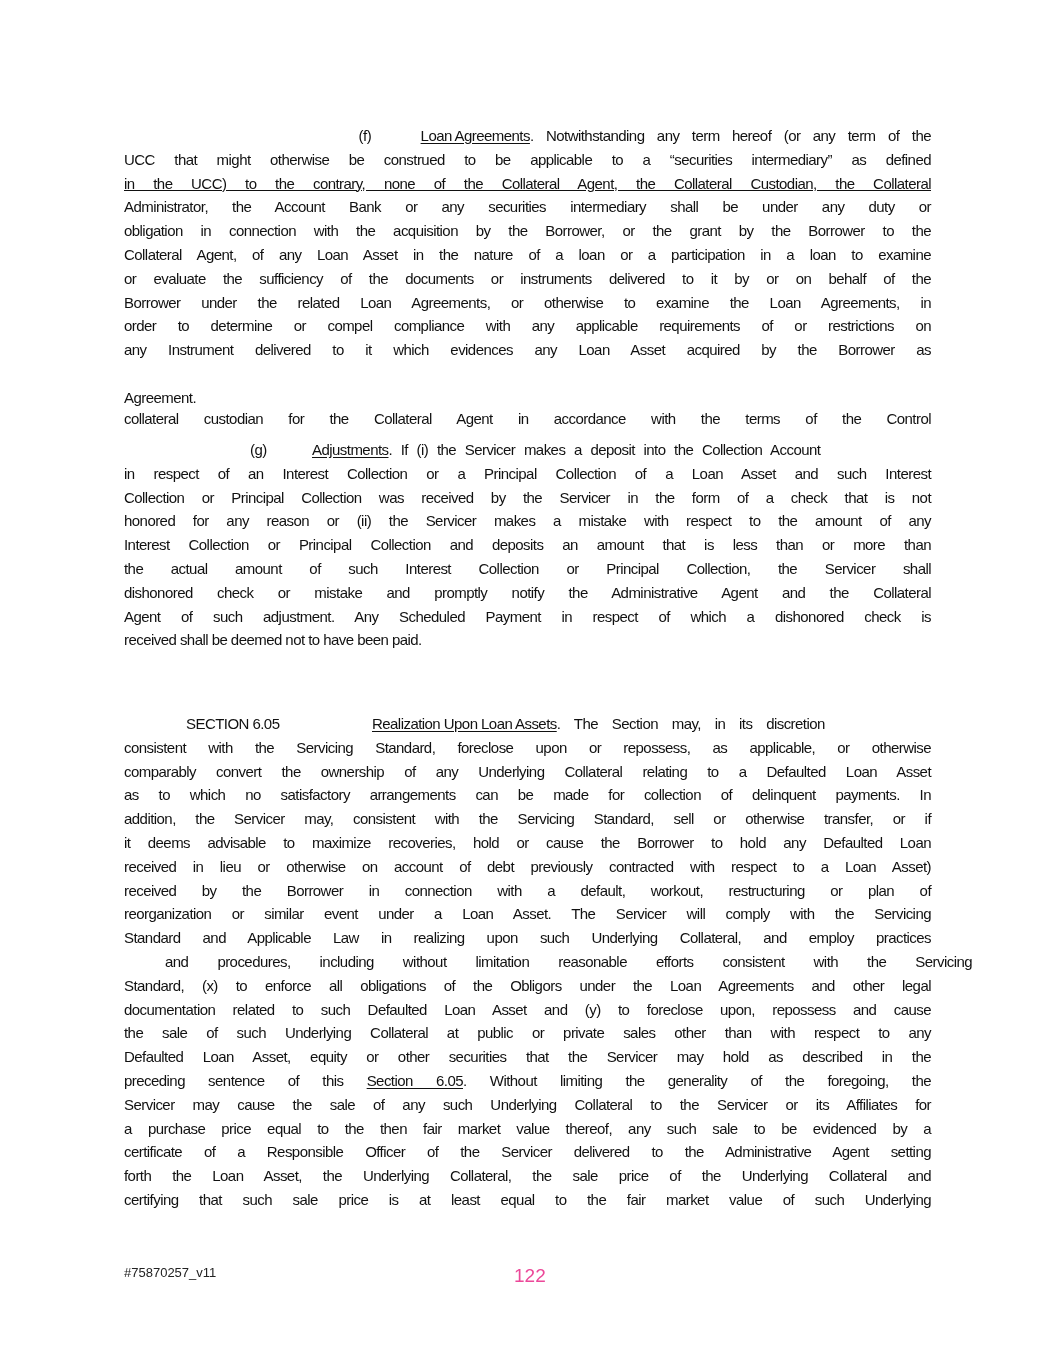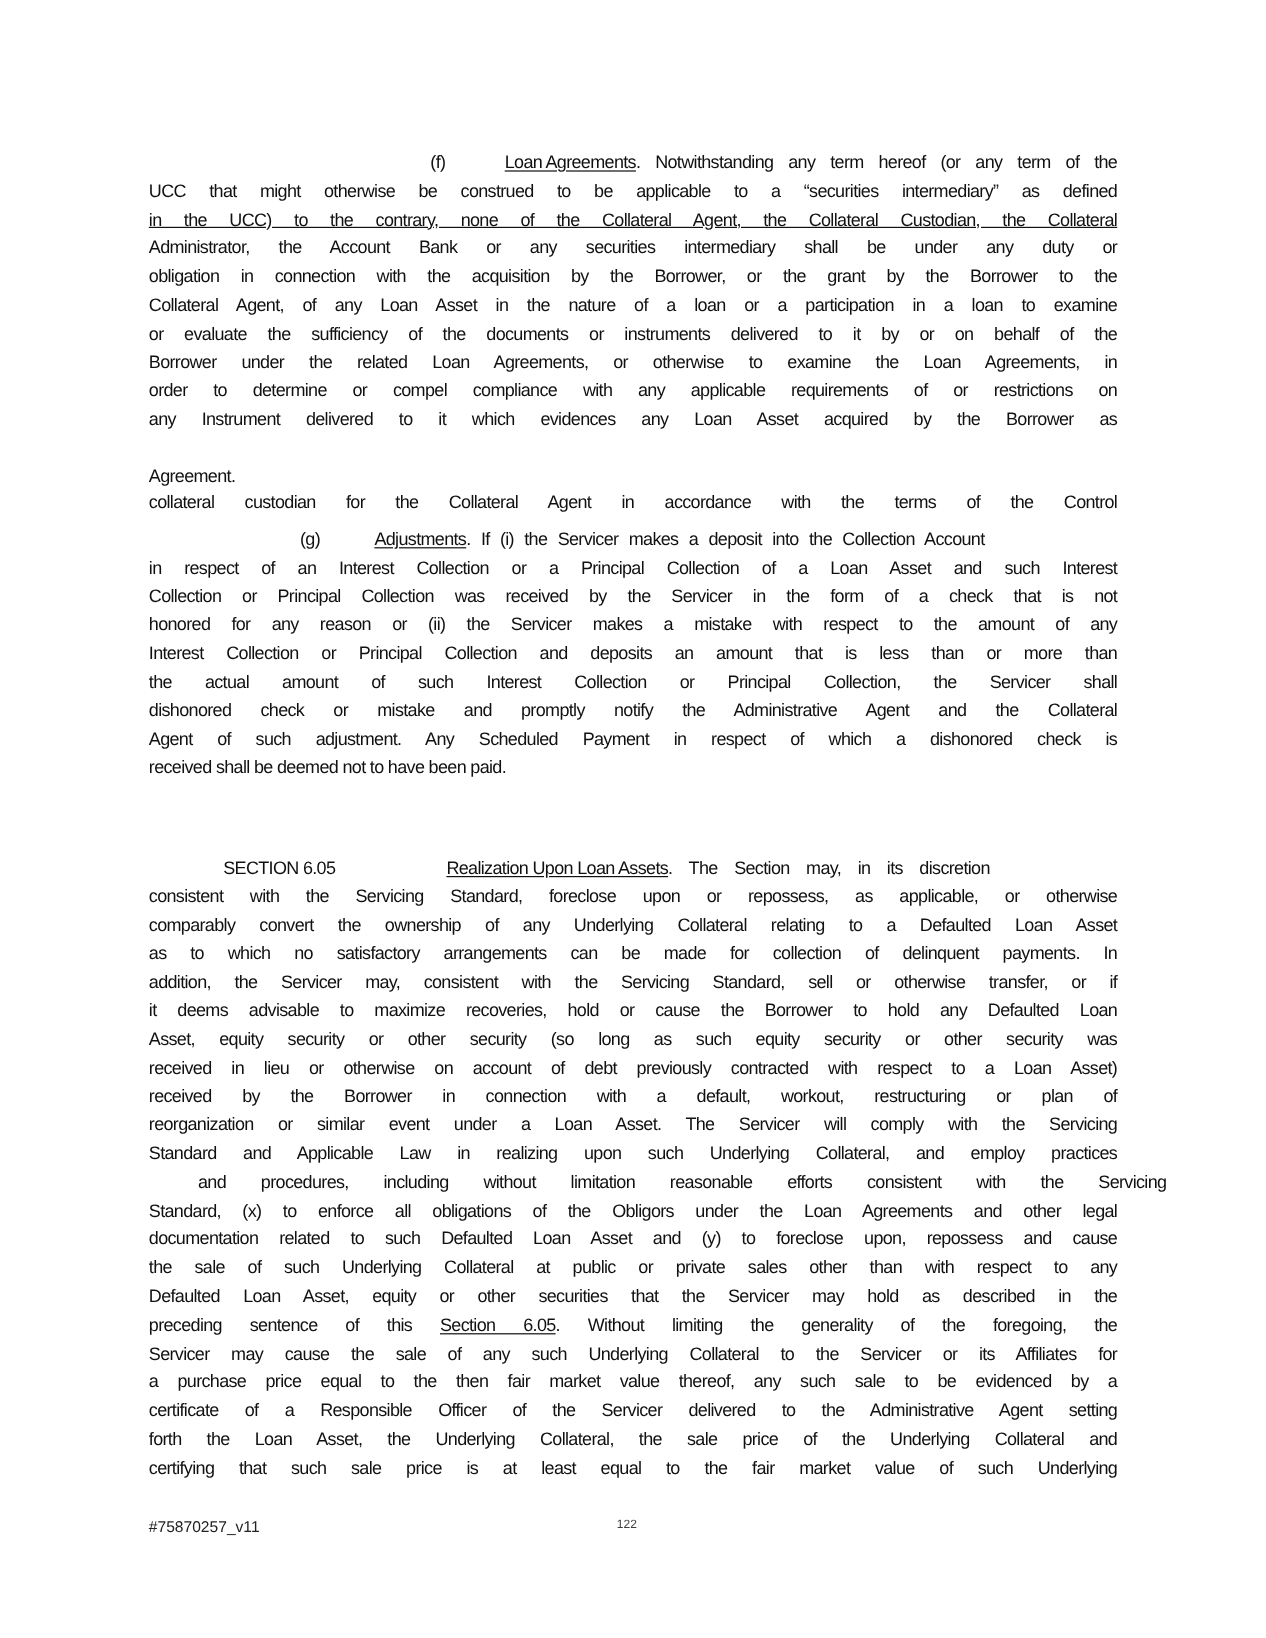--- a/index.html
+++ b/index.html
@@ -14,21 +14,21 @@
       text-align: justify; text-align-last: justify; white-space: nowrap;
       letter-spacing: -0.55px; word-spacing: 0px;
       transform-origin: left center;
     }
     .line.last { text-align-last: left; }
     .line-inner { display: inline-block; width: 100%; text-align: justify; text-align-last: justify; }
     .line.last .line-inner { text-align-last: left; }
     .u { text-decoration: underline; text-underline-offset: 2px; }
     .lbl { display: inline-block; }
     .footer-id { position: absolute; left: 124px; top: 1265px; font-size: 13px; font-family: "Liberation Sans", sans-serif; color: #222; }
-    .footer-page { position: absolute; left: 514px; top: 1265px; font-size: 10px; font-family: "Liberation Sans", sans-serif; color: #404040; }
+    .footer-page { position: absolute; left: 514px; top: 1265px; font-size: 19px; font-family: "Liberation Sans", sans-serif; color: #ec4899; }
   </style>
 </head>
 <body>
 
 <div class="page">
 
   <div class="para" id="para-f" style="top:124px;">
     <span class="line" style="text-align-last:right;">
       <span class="line-inner" style="text-align: left; text-align-last: left; width: auto;">
         <span class="lbl" style="margin-left:126px;width:62px;">(f)</span><span class="u">Loan Agreements</span><span style="word-spacing: 8.8px;">.  Notwithstanding any term hereof (or any term of the</span>
@@ -67,21 +67,20 @@
     <span class="line">
       <span class="line-inner" style="text-align: left; text-align-last: left; width: auto;">
         <span class="lbl" style="margin-left:62px;width:186px;">SECTION 6.05</span><span class="u">Realization Upon Loan Assets</span><span style="word-spacing: 10.1429px;">.  The Section may, in its discretion</span>
       </span>
     </span>
   <span class="line"><span class="line-inner" style="width: 807px;">consistent with the Servicing Standard, foreclose upon or repossess, as applicable, or otherwise</span></span>
       <span class="line"><span class="line-inner" style="width: 807px;">comparably convert the ownership of any Underlying Collateral relating to a Defaulted Loan Asset</span></span>
       <span class="line"><span class="line-inner" style="width: 807px;">as to which no satisfactory arrangements can be made for collection of delinquent payments.  In</span></span>
       <span class="line"><span class="line-inner" style="width: 807px;">addition, the Servicer may, consistent with the Servicing Standard, sell or otherwise transfer, or if</span></span>
       <span class="line"><span class="line-inner" style="width: 807px;">it deems advisable to maximize recoveries, hold or cause the Borrower to hold any Defaulted Loan</span></span>
-      <span class="line"><span class="line-inner" style="width: 807px;">Asset, equity security or other security (so long as such equity security or other security was</span></span>
       <span class="line"><span class="line-inner" style="width: 807px;">received in lieu or otherwise on account of debt previously contracted with respect to a Loan Asset)</span></span>
       <span class="line"><span class="line-inner" style="width: 807px;">received by the Borrower in connection with a default, workout, restructuring or plan of</span></span>
       <span class="line"><span class="line-inner" style="width: 807px;">reorganization or similar event under a Loan Asset.  The Servicer will comply with the Servicing</span></span>
       <span class="line"><span class="line-inner" style="width: 807px;">Standard and Applicable Law in realizing upon such Underlying Collateral, and employ practices</span></span>
       <span class="line"><span class="line-inner" style="width: 807px; margin-left: 41px;">and procedures, including without limitation reasonable efforts consistent with the Servicing</span></span>
       <span class="line"><span class="line-inner" style="width: 807px;">Standard, (x) to enforce all obligations of the Obligors under the Loan Agreements and other legal</span></span>
       <span class="line"><span class="line-inner" style="width: 807px;">documentation related to such Defaulted Loan Asset and (y) to foreclose upon, repossess and cause</span></span>
       <span class="line"><span class="line-inner" style="width: 807px;">the sale of such Underlying Collateral at public or private sales other than with respect to any</span></span>
       <span class="line"><span class="line-inner" style="width: 807px;">Defaulted Loan Asset, equity or other securities that the Servicer may hold as described in the</span></span>
       <span class="line"><span class="line-inner" style="width: 807px;"><span>preceding sentence of this </span><span class="u">Section 6.05</span><span>.  Without limiting the generality of the foregoing, the</span></span></span>

